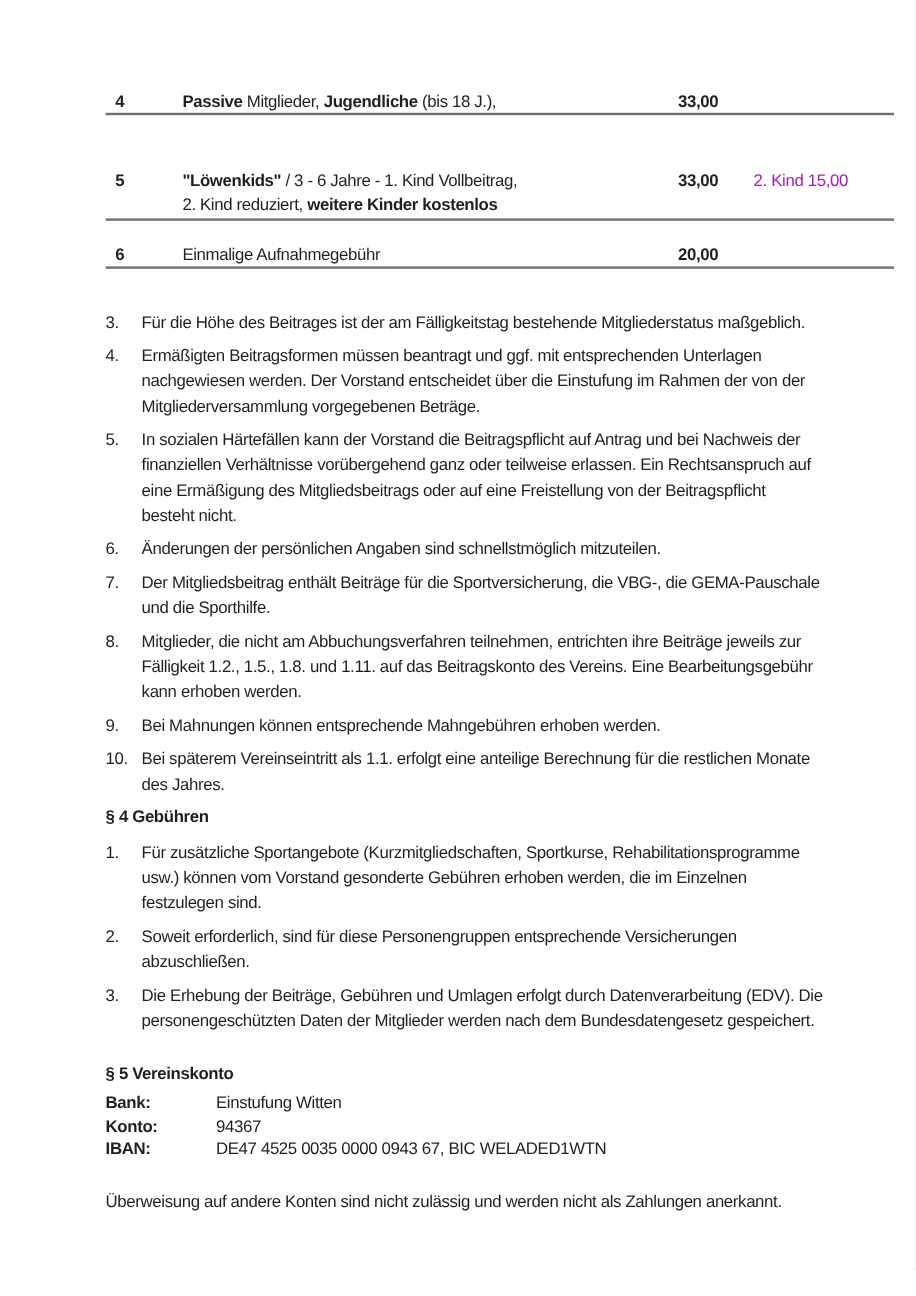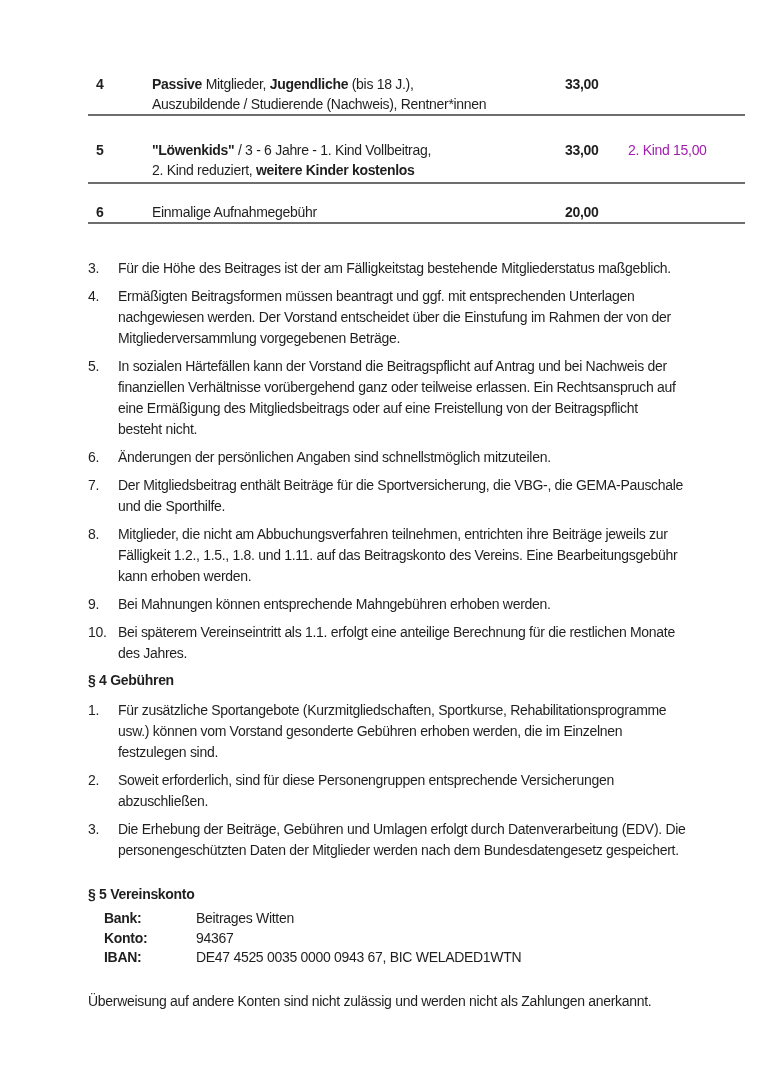--- a/index.html
+++ b/index.html
@@ -32,34 +32,33 @@
   .list-beitrag{top:258px;}
   .list-s4{top:700px;}
   .num-item{display:grid;grid-template-columns:30px 1fr;margin-bottom:7px;line-height:21px;}
   .num-item .item-text{white-space:pre-line;}
   
   .sec-heading{position:absolute;left:88px;font-weight:700;line-height:20px;}
   .sec4{top:670px;}
   .sec5{top:884px;}
   
   .bank-block{position:absolute;left:88px;top:909px;width:675px;}
-  .bank-row{display:grid;grid-template-columns:92px 1fr;line-height:19.5px;margin-left:16px;}
+  .bank-row{display:grid;grid-template-columns:92px 1fr;line-height:19.5px;}
   .bank-row .bank-label{font-weight:700;}
   .bank-note{position:absolute;left:88px;top:991px;width:660px;line-height:20px;}
 </style>
 </head>
 <body>
 
 <div class="page">
 
   <div class="fee-row row4">
     <div class="fee-num">4</div>
     <div class="fee-desc">
         <div><span style="font-weight: 700;">Passive</span><span> Mitglieder, </span><span style="font-weight: 700;">Jugendliche</span><span> (bis 18 J.),</span></div>
-        <div><span>Auszubildende / Studierende (Nachweis), Rentner*innen</span></div>
       </div>
     <div class="fee-amount">33,00</div>
     <div class="fee-note"></div>
   </div>
 
   <div class="fee-row row5">
     <div class="fee-num">5</div>
     <div class="fee-desc">
         <div><span style="font-weight: 700;">"Löwenkids"</span><span> / 3 - 6 Jahre - 1. Kind Vollbeitrag,</span></div>
         <div><span>2. Kind reduziert, </span><span style="font-weight: 700;">weitere Kinder kostenlos</span></div>
@@ -138,21 +137,21 @@
       <div class="item-num">3.</div>
       <div class="item-text">Die Erhebung der Beiträge, Gebühren und Umlagen erfolgt durch Datenverarbeitung (EDV). Die
 personengeschützten Daten der Mitglieder werden nach dem Bundesdatengesetz gespeichert.</div>
     </div>
   </div>
 
   <div class="sec-heading sec5">§ 5 Vereinskonto</div>
   <div class="bank-block">
     <div class="bank-row">
       <div class="bank-label">Bank:</div>
-      <div class="bank-value">Beitrages Witten</div>
+      <div class="bank-value">Einstufung Witten</div>
     </div>
     <div class="bank-row">
       <div class="bank-label">Konto:</div>
       <div class="bank-value">94367</div>
     </div>
     <div class="bank-row">
       <div class="bank-label">IBAN:</div>
       <div class="bank-value">DE47 4525 0035 0000 0943 67, BIC WELADED1WTN</div>
     </div>
   </div>

